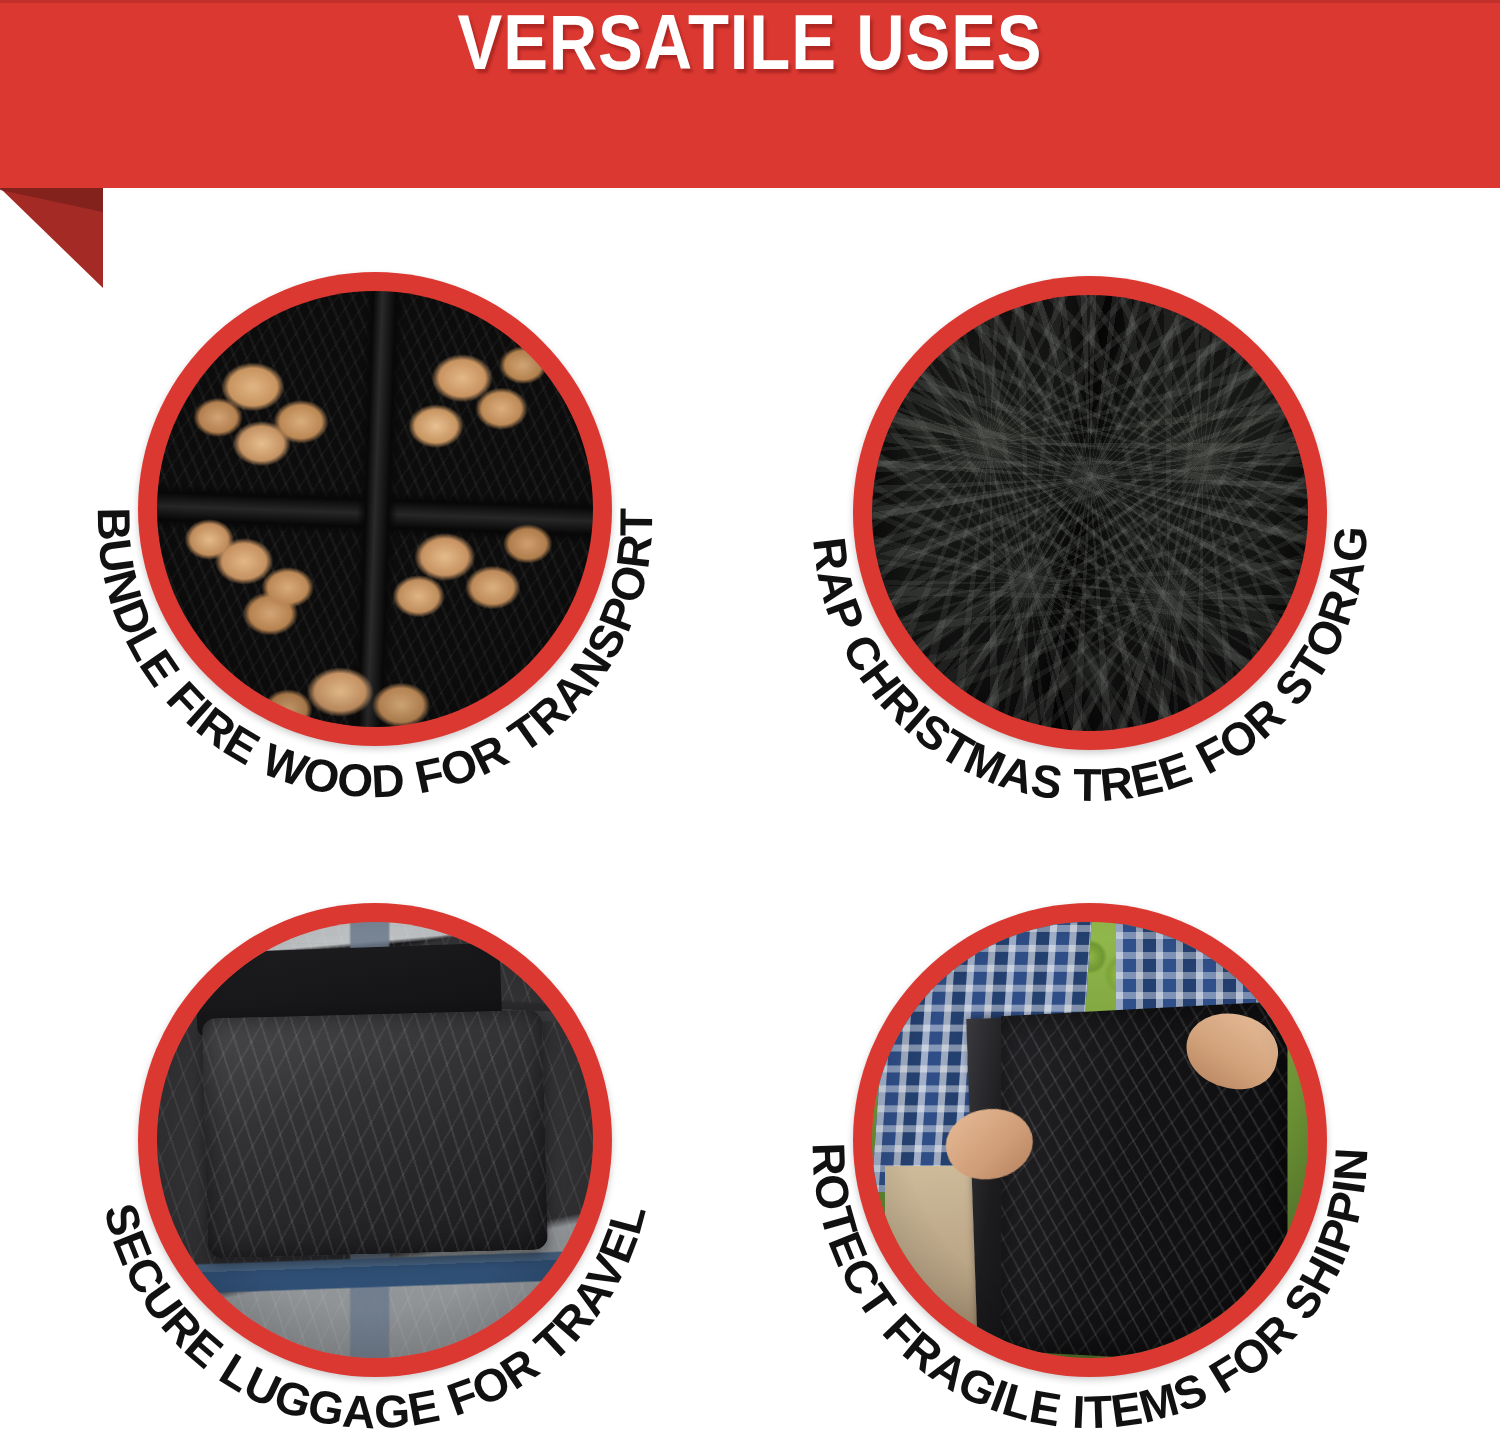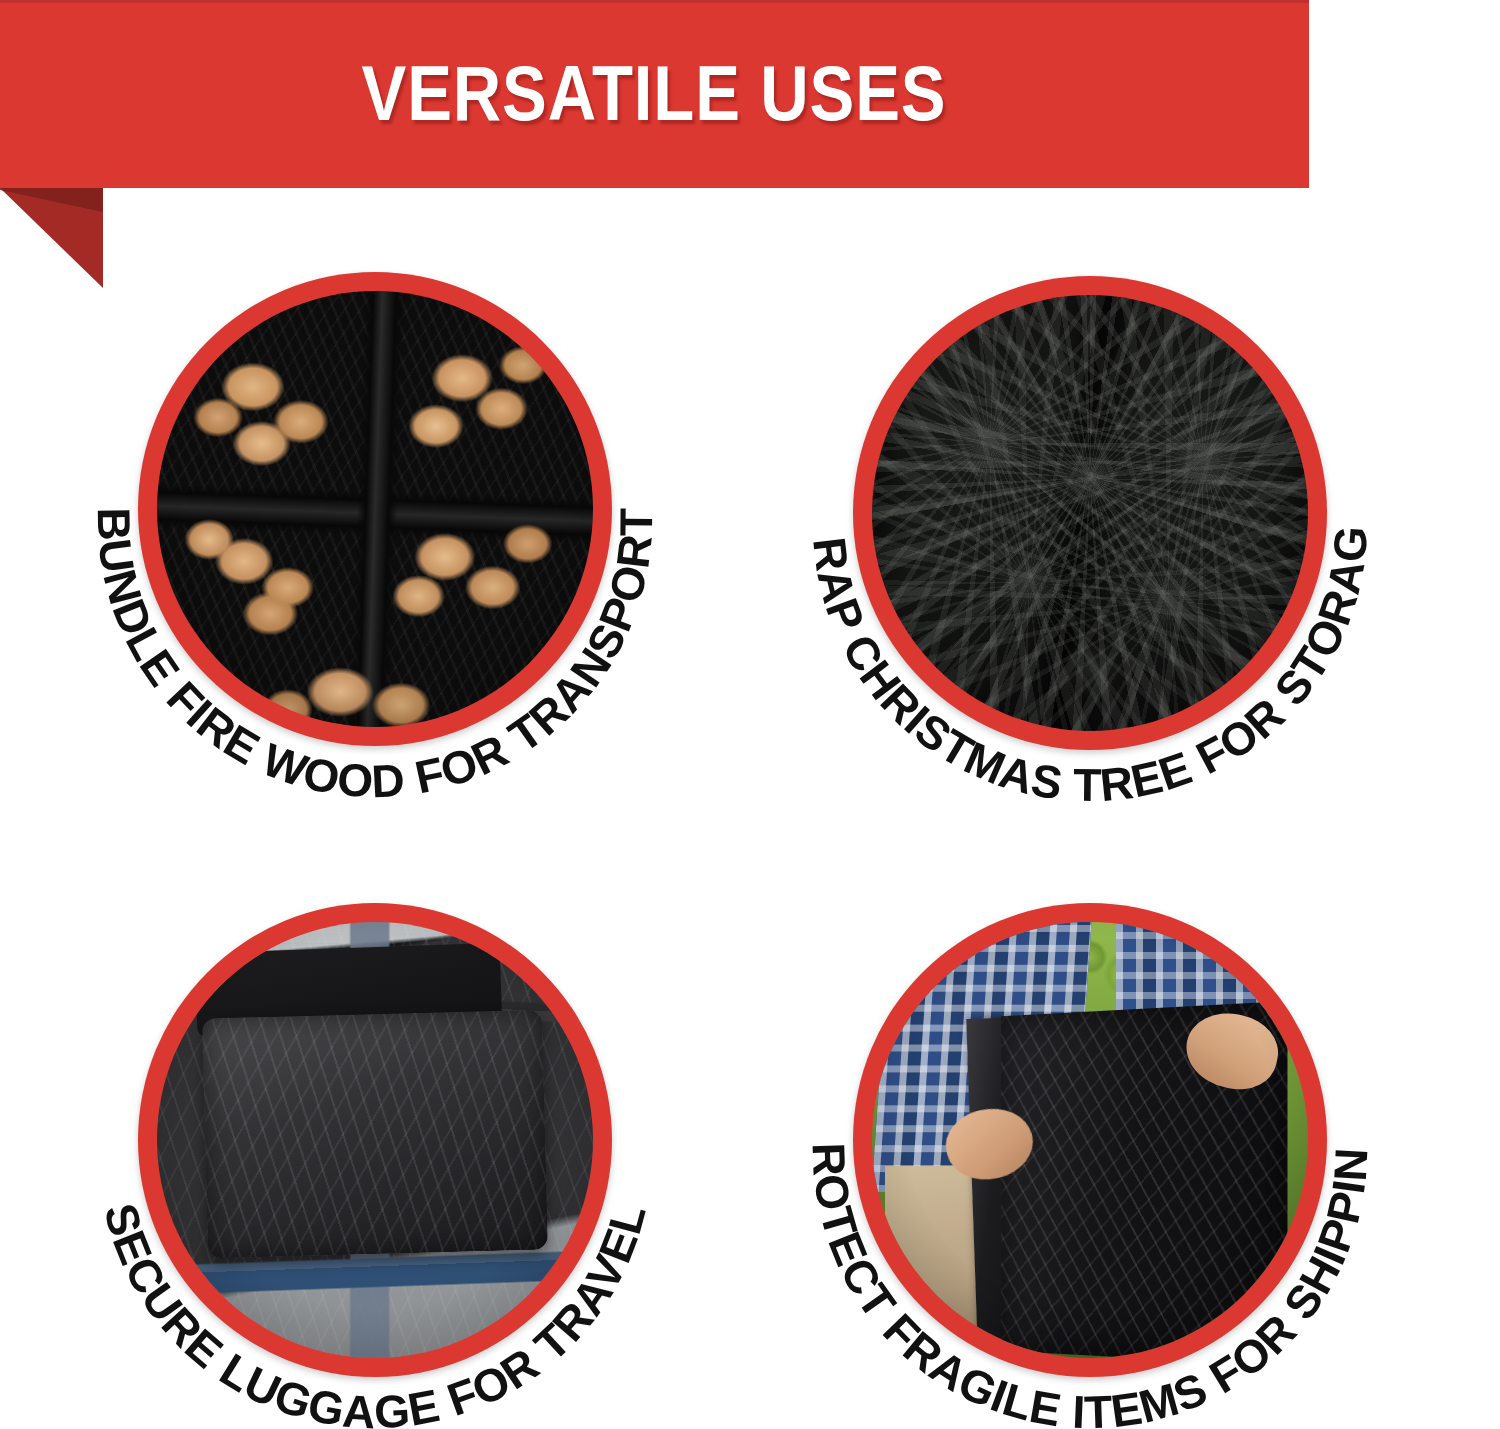--- a/index.html
+++ b/index.html
@@ -18,26 +18,25 @@
     width: 1500px;
     height: 1429px;
     background: #ffffff;
   }
 
   
   .banner {
     position: absolute;
     left: 0;
     top: 0;
-    width: 1309px;
+    width: 1500px;
     height: 188px;
     background: #DC3832;
     border-top: 3px solid #C1302B;
     display: flex;
-    align-items: center;
     justify-content: center;
   }
 
   .banner-title {
     color: #ffffff;
     font-family: "Liberation Sans", sans-serif;
     font-size: 78px;
     font-weight: bold;
     letter-spacing: 1px;
     line-height: 1;

